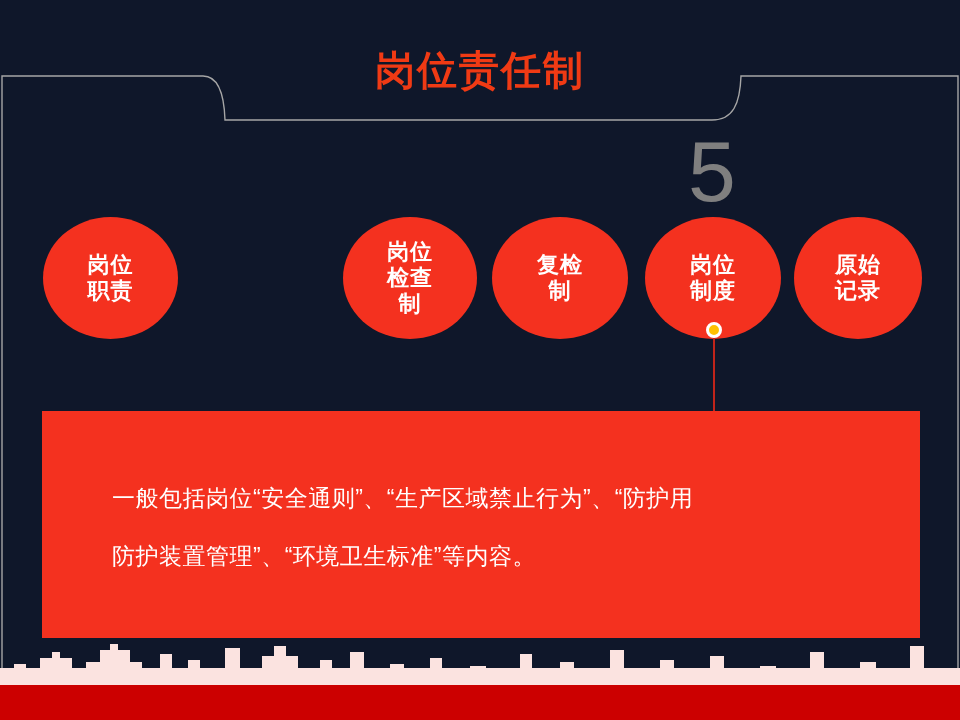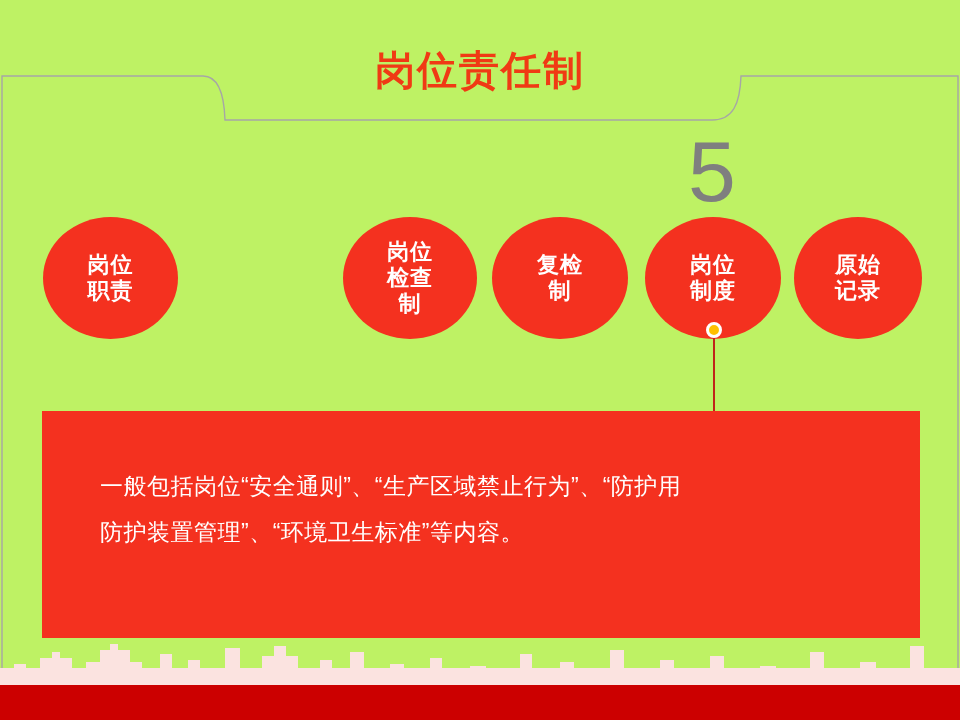--- a/index.html
+++ b/index.html
@@ -8,21 +8,21 @@
     background: #ffffff;
   }
   body {
     font-family: "Liberation Sans", "DejaVu Sans", sans-serif;
   }
 
   #slide {
     position: relative;
     width: 960px;
     height: 720px;
-    background: #bef264;
+    background: #0f172a;
     overflow: hidden;
   }
 
   
   .frame-svg {
     position: absolute;
     left: 0;
     top: 0;
     width: 960px;
     height: 720px;
@@ -129,21 +129,21 @@
     left: 58px;
     top: 52px;
     width: 770px;
     color: #ffffff;
     font-size: 23px;
     line-height: 46px;
     letter-spacing: 0.5px;
     text-align: justify;
     text-justify: inter-character;
   }
-  .body-text p { margin: 0; }
+  .body-text p { margin: 12px; }
 
   
   .skyline {
     position: absolute;
     left: 0;
     bottom: 35px;
     width: 960px;
     height: 45px;
     z-index: 1;
   }

